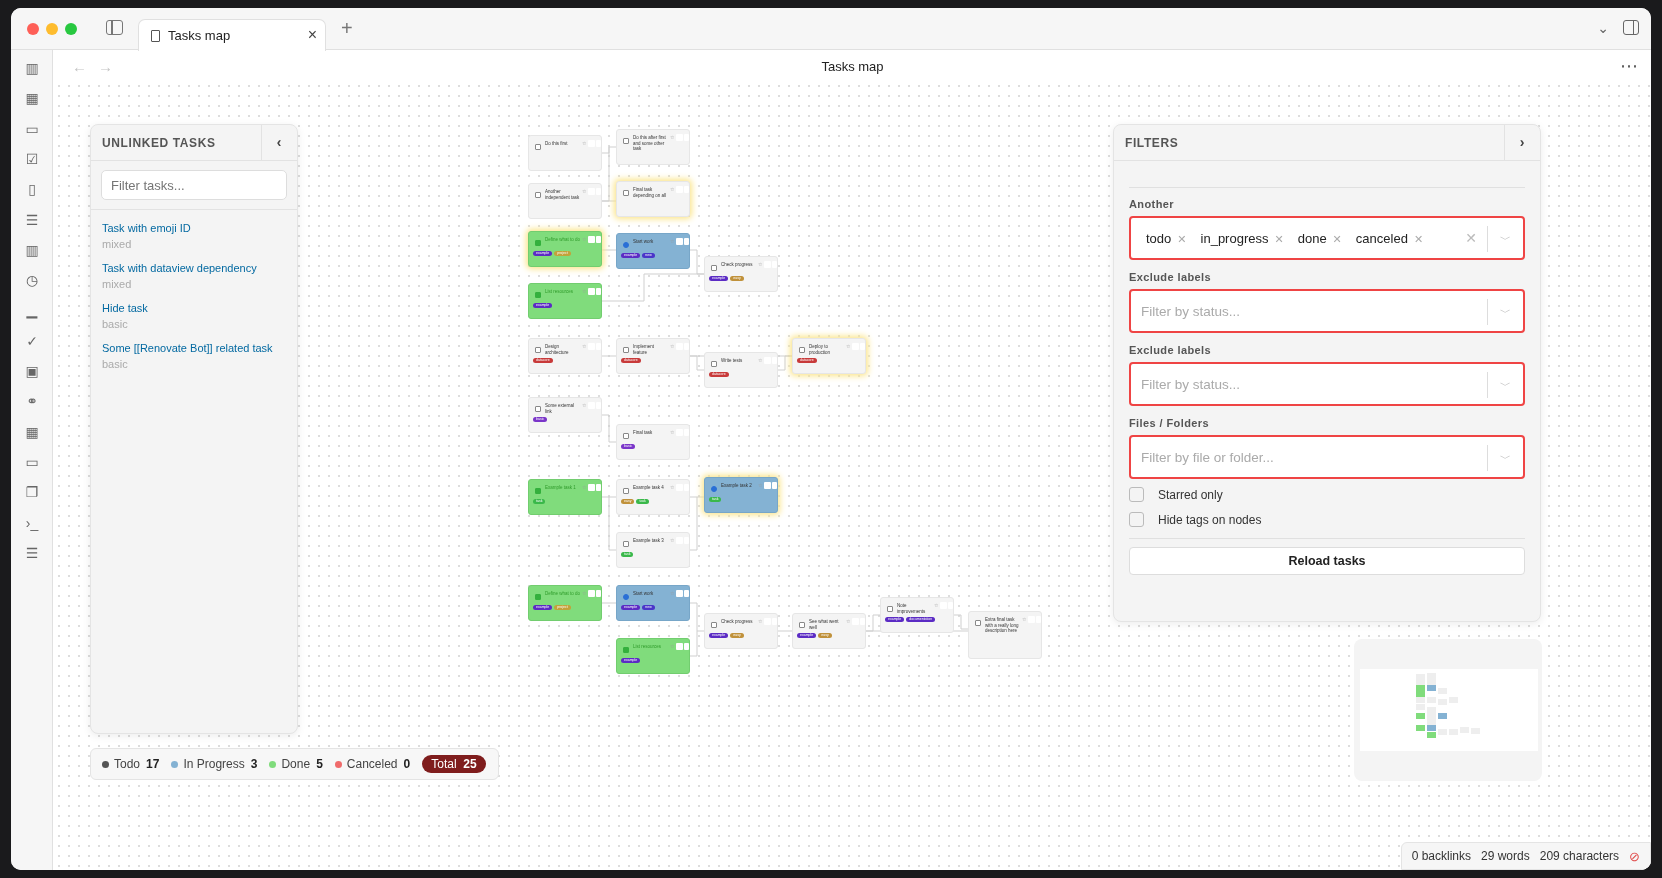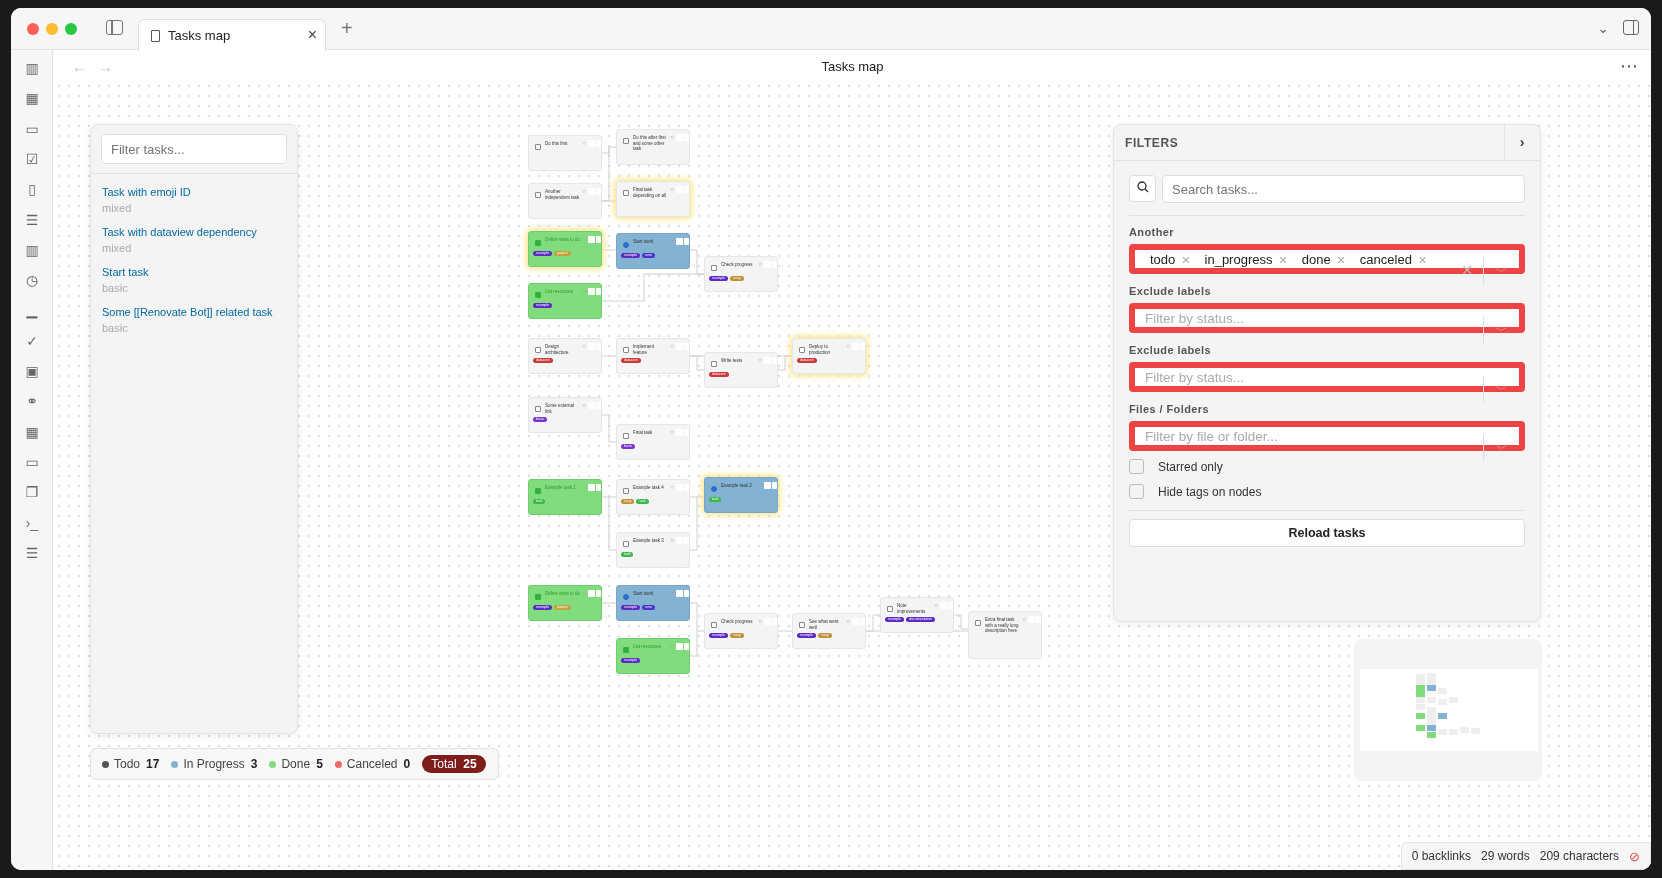--- a/index.html
+++ b/index.html
@@ -33,21 +33,21 @@
 .ul-item{padding:10px 11px 0}
 .ul-title{font-size:11px;color:#0369a1;line-height:16px}
 .ul-sub{font-size:11px;color:#aaa;margin-top:2px}
 .filters{left:1059px;top:73px;width:428px;height:498px}
 .fl-inner{padding:14px 15px}
 .search-row{display:flex;gap:6px}
 .search-btn{width:27px;height:27px;border:1px solid #ddd;border-radius:4px;background:#fff;text-align:center;line-height:25px;font-size:13px;color:#333}
 .search-input{flex:1;height:28px;border:1px solid #ddd;border-radius:4px;background:#fff;padding:0 9px;font-size:13px;color:#aaa;font-family:"Liberation Sans",sans-serif}
 .fl-sep{border-top:1px solid #e0e0e0;margin:12px 0 10px}
 .fl-label{font-size:11px;font-weight:bold;color:#555;letter-spacing:0.4px;margin-bottom:6px}
-.select{position:relative;height:30px;border:6px solid #ef4444;border-radius:4px;background:#fff;display:flex;align-items:center;padding-left:15px;font-size:13px;color:#222;margin-bottom:11px}
+.select{position:relative;height:44px;border:2px solid #ef4444;border-radius:4px;background:#fff;display:flex;align-items:center;padding-left:15px;font-size:13px;color:#222;margin-bottom:11px}
 .select .ph{color:#aaa;font-size:13.5px;margin-left:-5px}
 .chip{margin-right:14px}
 .chip .x{color:#aaa;margin-left:6px;font-size:11px}
 .sel-right{position:absolute;right:0;top:8px;height:26px;width:36px;border-left:1px solid #ddd;text-align:center;line-height:26px;color:#bbb;font-size:11px}
 .clear-x{position:absolute;right:46px;top:12px;color:#bbb;font-size:14px}
 .cb-row{display:flex;align-items:center;font-size:12px;color:#333;margin:8px 0 0}
 .cb{width:15px;height:15px;border:1px solid #bbb;border-radius:3px;margin-right:14px;background:transparent}
 .reload{margin-top:8px;height:28px;border:1px solid #ddd;border-radius:4px;background:#fff;text-align:center;line-height:26px;font-size:12.5px;font-weight:bold;color:#222}
 .legend{position:absolute;left:36px;top:697px;width:409px;height:32px;background:#f7f7f7;border:1px solid #e4e4e4;border-radius:6px;display:flex;align-items:center;padding-left:11px;font-size:12px;color:#444}
 .lg{display:flex;align-items:center;margin-right:12px}
@@ -390,57 +390,52 @@
           <span class="ncb"></span>
           <span class="nt">Extra final task with a really long description here</span>
           <span class="nbtn" style="left:53px;background:transparent;color:#999;font-size:5px">☆</span>
           <span class="nbtn" style="left:59px"></span>
           <span class="nbtn" style="left:67px;width:5px"></span>
           <div class="ntags"></div>
         </div>
       </div>
 
     <div class="panel unlinked">
+      <div class="panel-head">
+        <span>UNLINKED TASKS</span>
+        <div class="collapse-btn">‹</div>
+      </div>
       <input class="filter-input" placeholder="Filter tasks..." style="">
       <div class="sep"></div>
       <div id="ul-list">
           <div class="ul-item">
             <div class="ul-title">Task with emoji ID</div>
             <div class="ul-sub">mixed</div>
           </div>
           <div class="ul-item">
             <div class="ul-title">Task with dataview dependency</div>
             <div class="ul-sub">mixed</div>
           </div>
           <div class="ul-item">
-            <div class="ul-title">Start task</div>
+            <div class="ul-title">Hide task</div>
             <div class="ul-sub">basic</div>
           </div>
           <div class="ul-item">
             <div class="ul-title">Some [[Renovate Bot]] related task</div>
             <div class="ul-sub">basic</div>
           </div>
         </div>
     </div>
 
     <div class="panel filters">
       <div class="panel-head">
         <span>FILTERS</span>
         <div class="collapse-btn">›</div>
       </div>
       <div class="fl-inner">
-        <div class="search-row">
-          <div class="search-btn">
-            <svg width="12" height="12" viewBox="0 0 12 12">
-                <circle cx="5" cy="5" r="4" fill="none" stroke="#333" stroke-width="1.3"></circle>
-                <line x1="8" y1="8" x2="11" y2="11" stroke="#333" stroke-width="1.3"></line>
-              </svg>
-          </div>
-          <input class="search-input" placeholder="Search tasks..." style="">
-        </div>
         <div class="fl-sep"></div>
         <div class="fl-label">Another</div>
         <div class="select">
           <span id="chips"><span class="chip"><span>todo</span><span class="x">✕</span></span><span class="chip"><span>in_progress</span><span class="x">✕</span></span><span class="chip"><span>done</span><span class="x">✕</span></span><span class="chip"><span>canceled</span><span class="x">✕</span></span></span>
           <span class="clear-x">✕</span>
           <span class="sel-right">﹀</span>
         </div>
         <div class="fl-label">Exclude labels</div>
         <div class="select">
           <span class="ph">Filter by status...</span>

